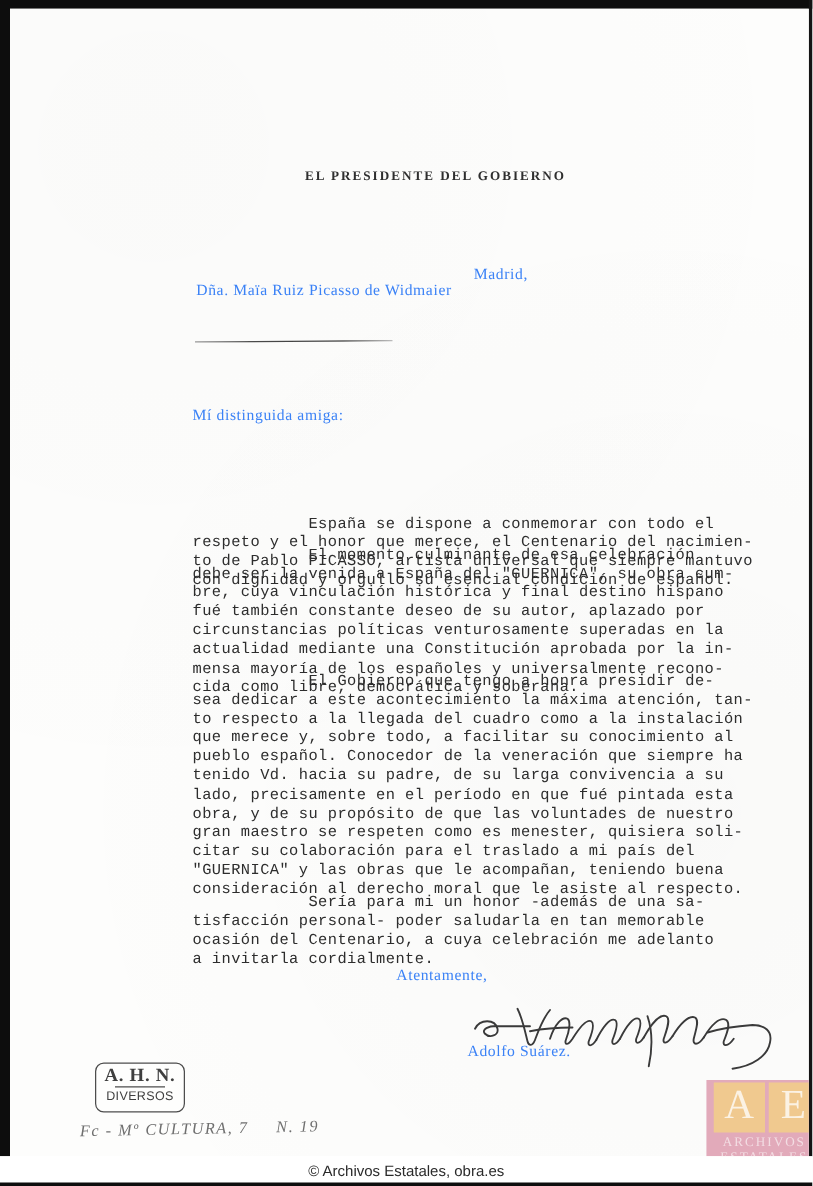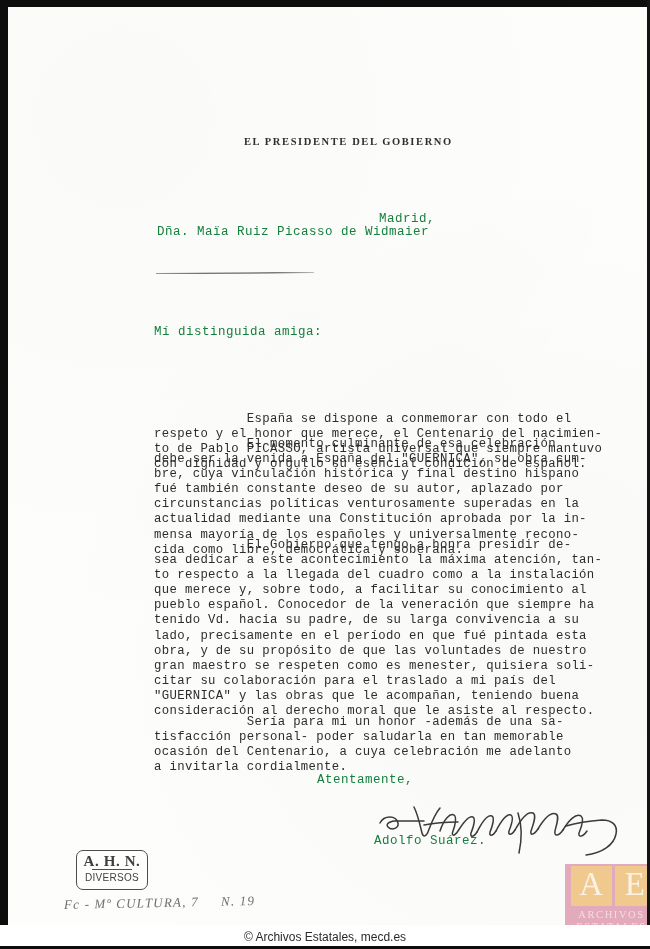--- a/index.html
+++ b/index.html
@@ -30,22 +30,22 @@
     content:"";position:absolute;inset:0;
     background:
       radial-gradient(circle at 18% 12%, rgba(0,0,0,0.012), rgba(0,0,0,0) 60%),
       radial-gradient(circle at 82% 70%, rgba(0,0,0,0.015), rgba(0,0,0,0) 62%);
     pointer-events:none;
   }
 
   
   .tw{
     position:absolute;
-    font-family:Liberation Mono, monospace;
-    color:#15803d;
+    font-family:Liberation Serif, serif;
+    color:#3b82f6;
     white-space:pre;
     letter-spacing:0.5px;
   }
 
   #letterhead{
     left:236px;top:129px;
     font-size:10.5px;
     letter-spacing:1.6px;
     color:#2e2e2e;
     font-family:"Liberation Serif","DejaVu Serif",serif;
@@ -282,17 +282,17 @@
         <div class="ae-cell">E</div>
       </div>
       <div id="ae-word1">ARCHIVOS</div>
       <div id="ae-word2">ESTATALES</div>
 
     </div>
 
   </div>
 
   <div id="footer">
-    <span id="footer-text">© Archivos Estatales, mecd.es</span>
+    <span id="footer-text">© Archivos Estatales, obra.es</span>
   </div>
   <div id="footer-rule"></div>
 
 </div>
 
 </body></html>

